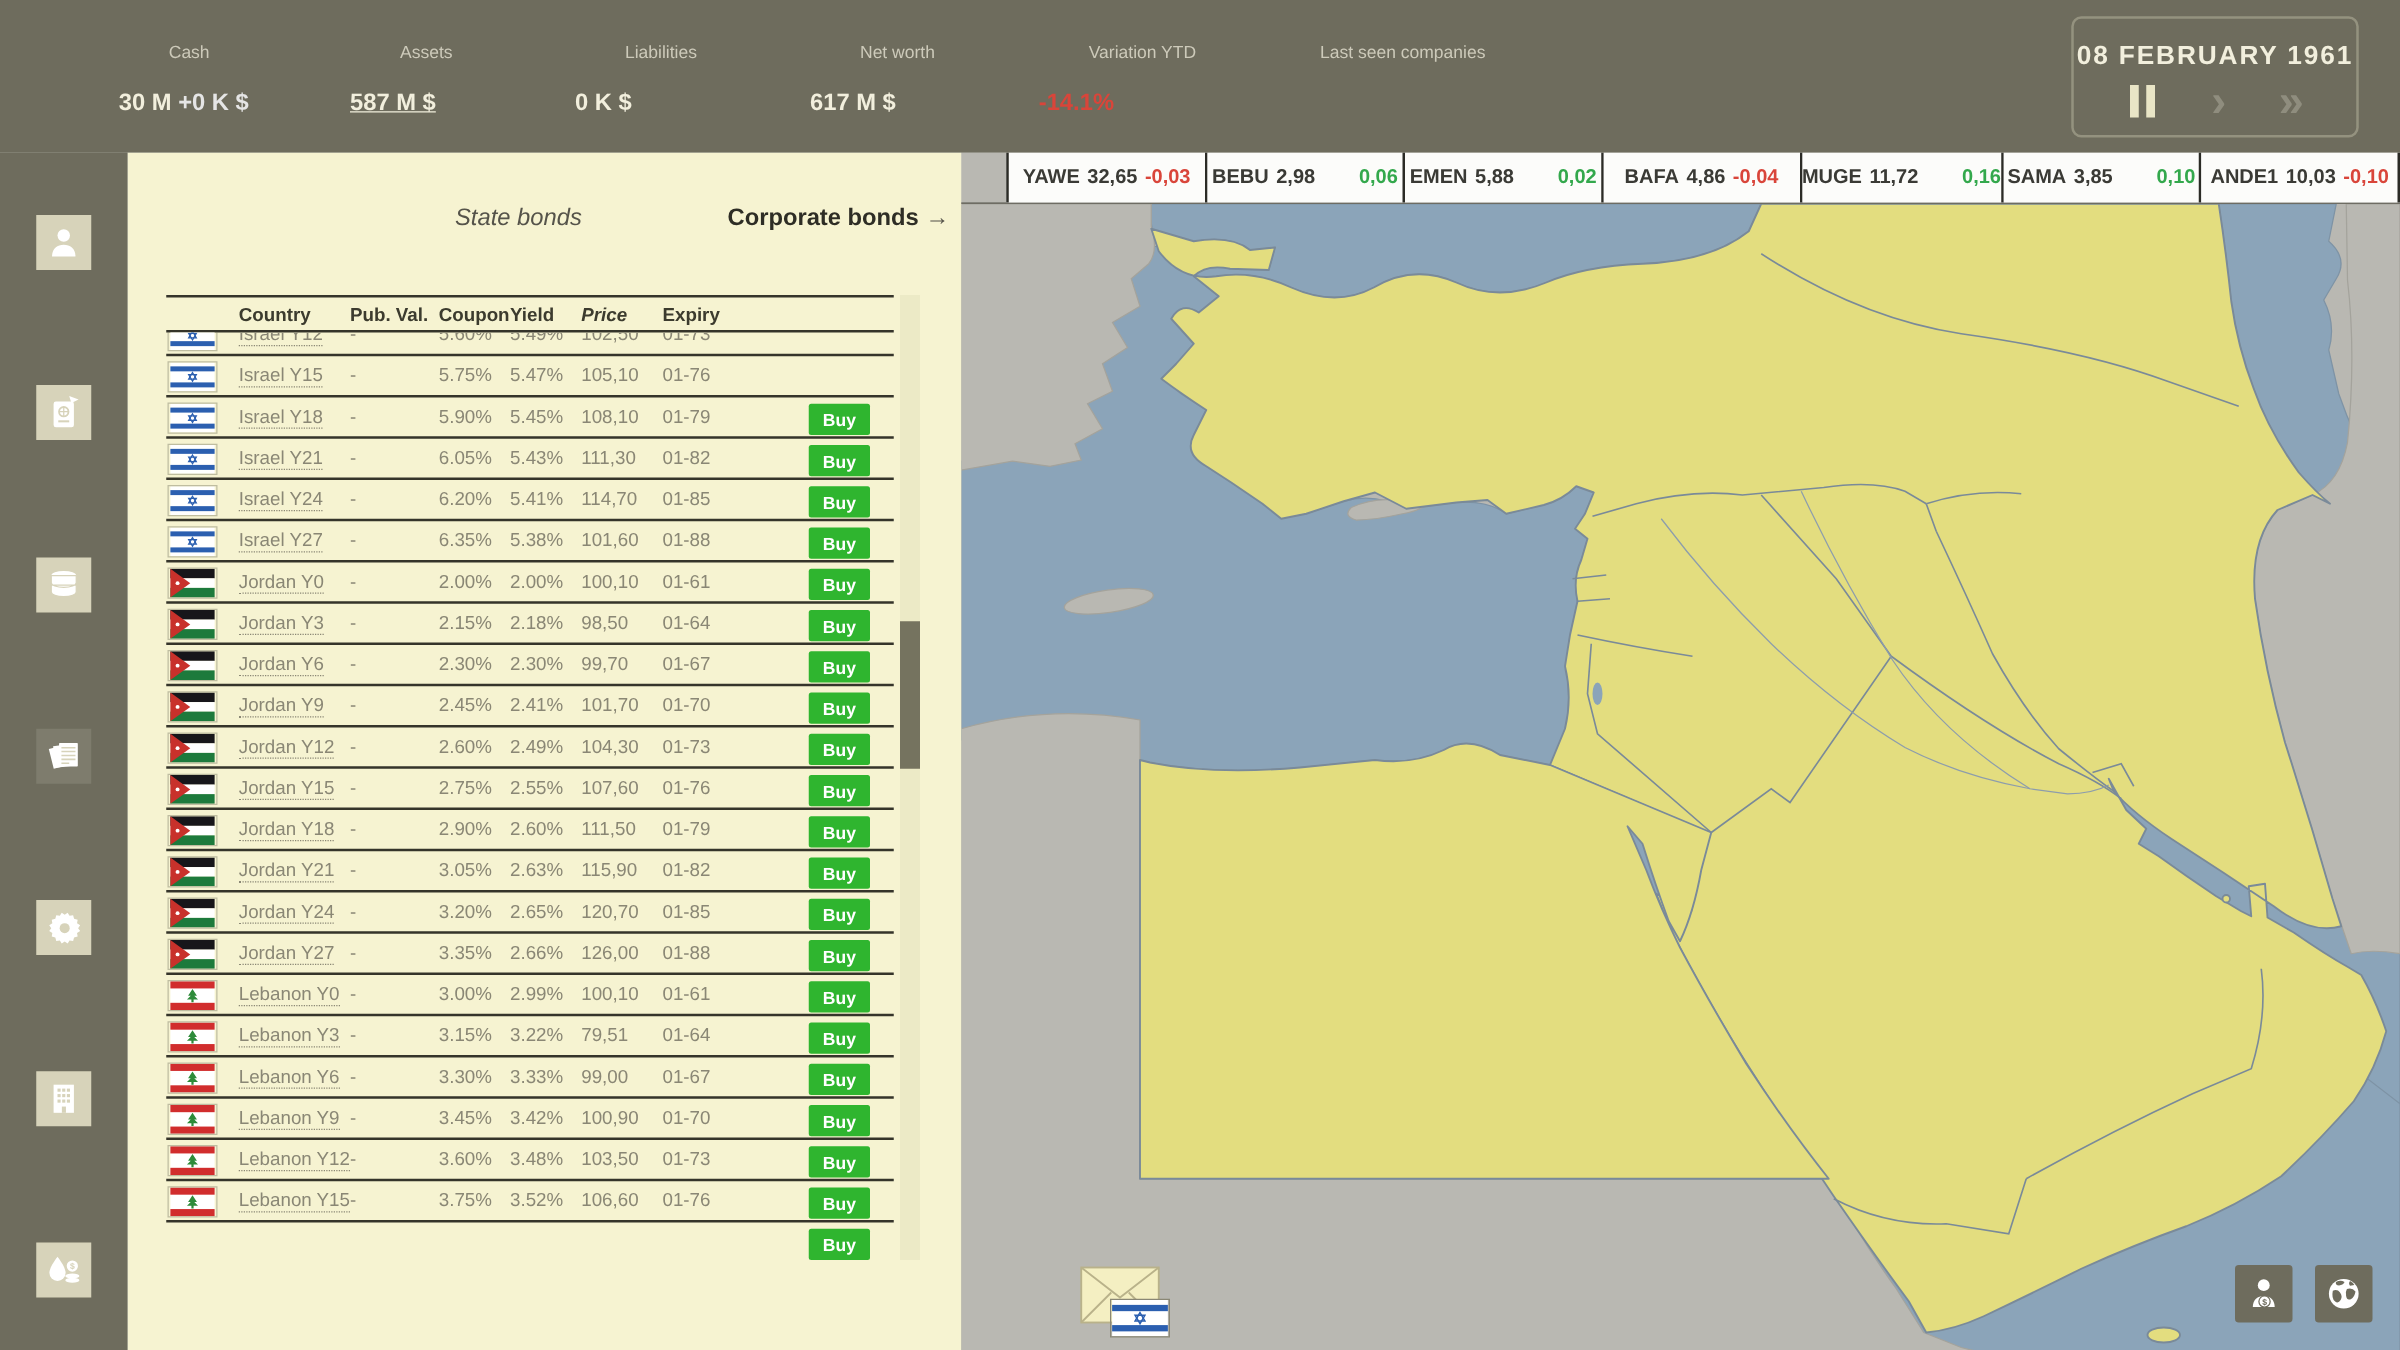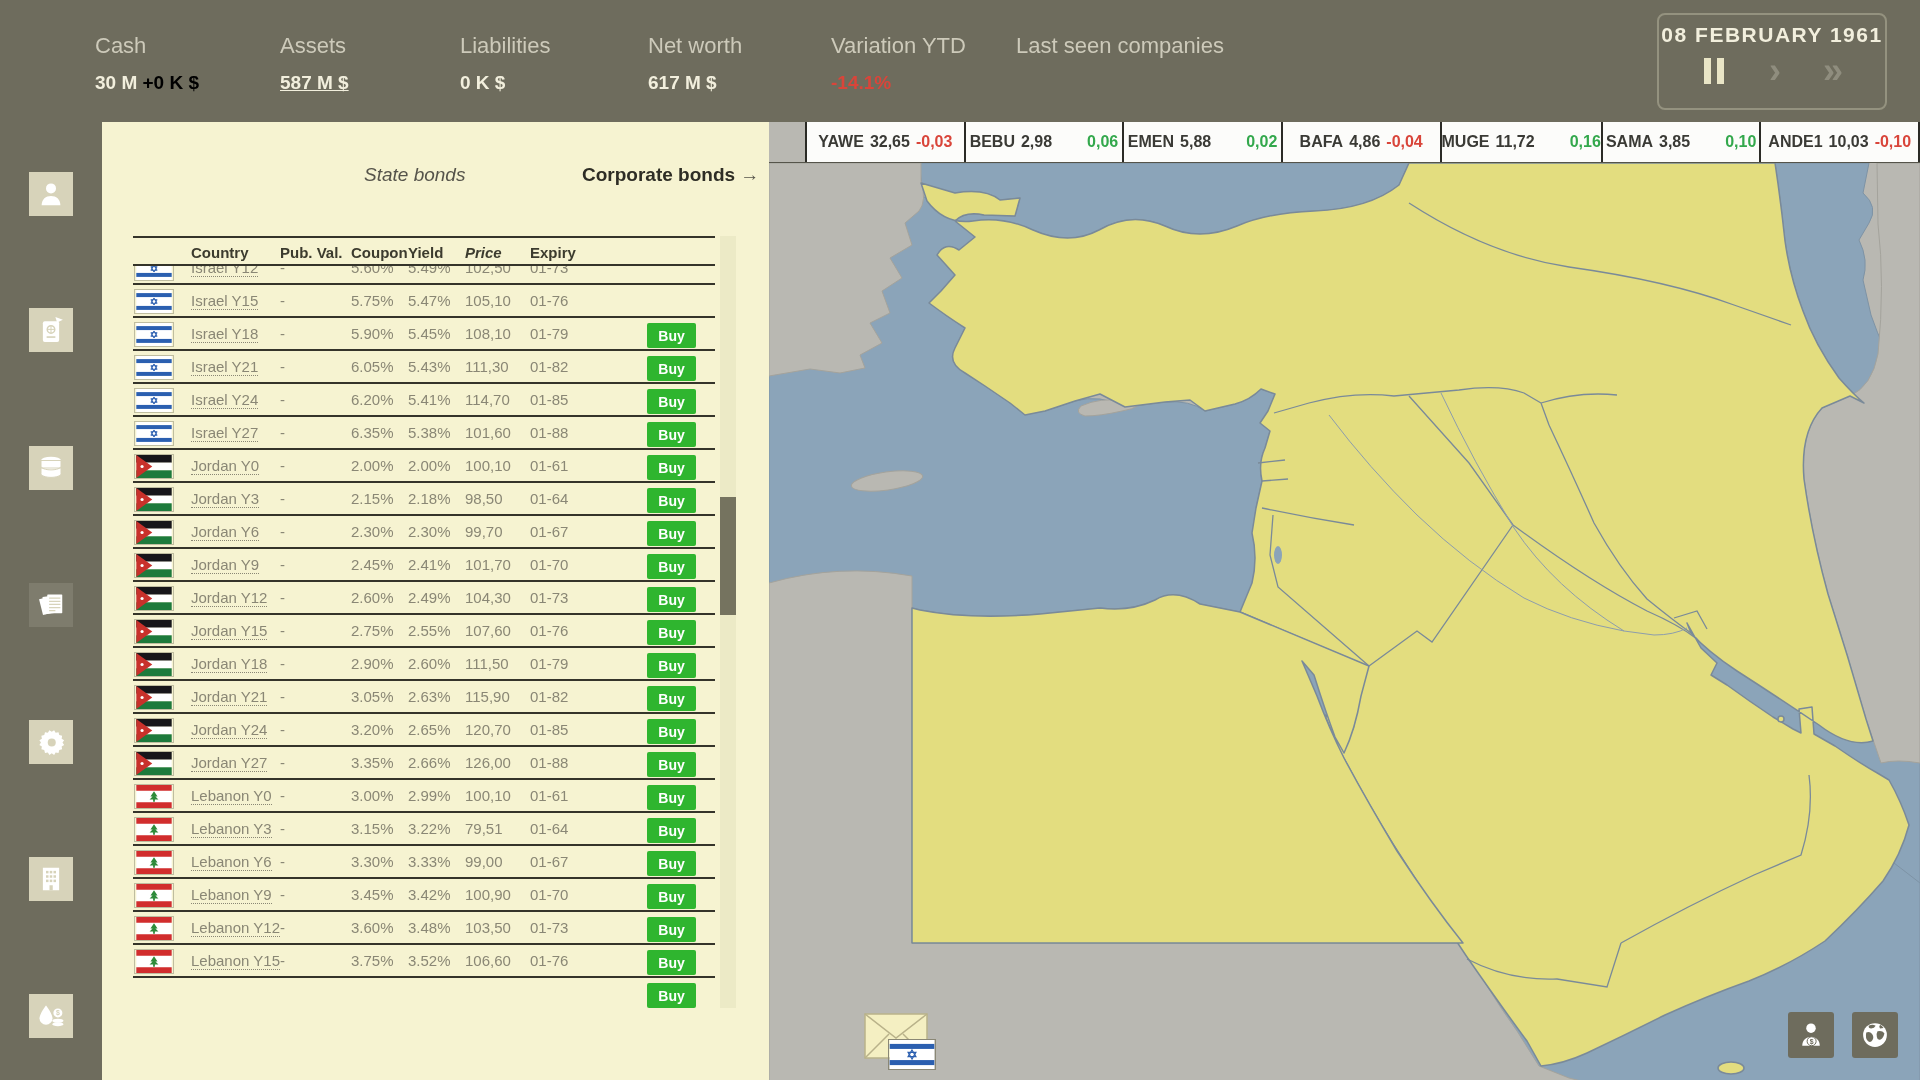--- a/index.html
+++ b/index.html
@@ -9,27 +9,27 @@
     --map-water:#8ba4b9; --map-active:#e3dd7f; --map-inactive:#b9b8b2; --map-border:#7a8a99;
   }
   *{margin:0;padding:0;box-sizing:border-box;}
   html,body{width:1920px;height:1080px;overflow:hidden;}
   body{font-family:"Liberation Sans",sans-serif;background:#b9b8b2;}
   #app{position:relative;width:1920px;height:1080px;}
 
   
   #topbar{position:absolute;left:0;top:0;width:1920px;height:122px;background:var(--bar-bg);z-index:30;}
   .stat{position:absolute;top:0;height:122px;}
-  .stat .lbl{position:absolute;top:33px;font-size:22px;color:var(--muted);white-space:nowrap;}
+  .stat .lbl{position:absolute;top:33px;font-size:14px;color:var(--muted);white-space:nowrap;margin-left:40px;}
   .stat .val{position:absolute;top:72px;font-size:19px;font-weight:bold;color:var(--cream);white-space:nowrap;}
   .stat .val.u{text-decoration:underline;}
-  .stat .val .extra{color:#000000;}
+  .stat .val .extra{color:#e5e5e5;}
   .stat .val.neg{color:var(--red);}
   #datebox{position:absolute;left:1657px;top:13px;width:230px;height:97px;border:2px solid #94927f;border-radius:8px;}
-  #date-label{margin-top:8px;text-align:center;font-size:21px;font-weight:bold;letter-spacing:1.5px;color:var(--cream);}
+  #date-label{margin-top:18px;text-align:center;font-size:21px;font-weight:bold;letter-spacing:1.5px;color:var(--cream);}
   #date-buttons{display:flex;justify-content:center;gap:42px;margin-top:8px;align-items:center;}
   .dbtn{background:none;border:none;cursor:pointer;height:32px;display:flex;align-items:center;justify-content:center;}
   .pbar{display:inline-block;width:7px;height:26px;background:#e9e5c6;margin:0 3px;}
   .chev{font-size:36px;line-height:26px;color:#8f8d7e;font-weight:bold;}
 
   
   #sidebar{position:absolute;left:0;top:122px;width:102px;height:958px;background:var(--bar-bg);z-index:20;}
   .side-btn{position:absolute;left:29px;width:44px;height:44px;background:var(--btn-beige);border:none;cursor:pointer;display:flex;align-items:center;justify-content:center;color:#fff;}
   .side-btn.active{background:#7e7c6d;}
   .side-btn svg{width:28px;height:28px;fill:#fff;}

